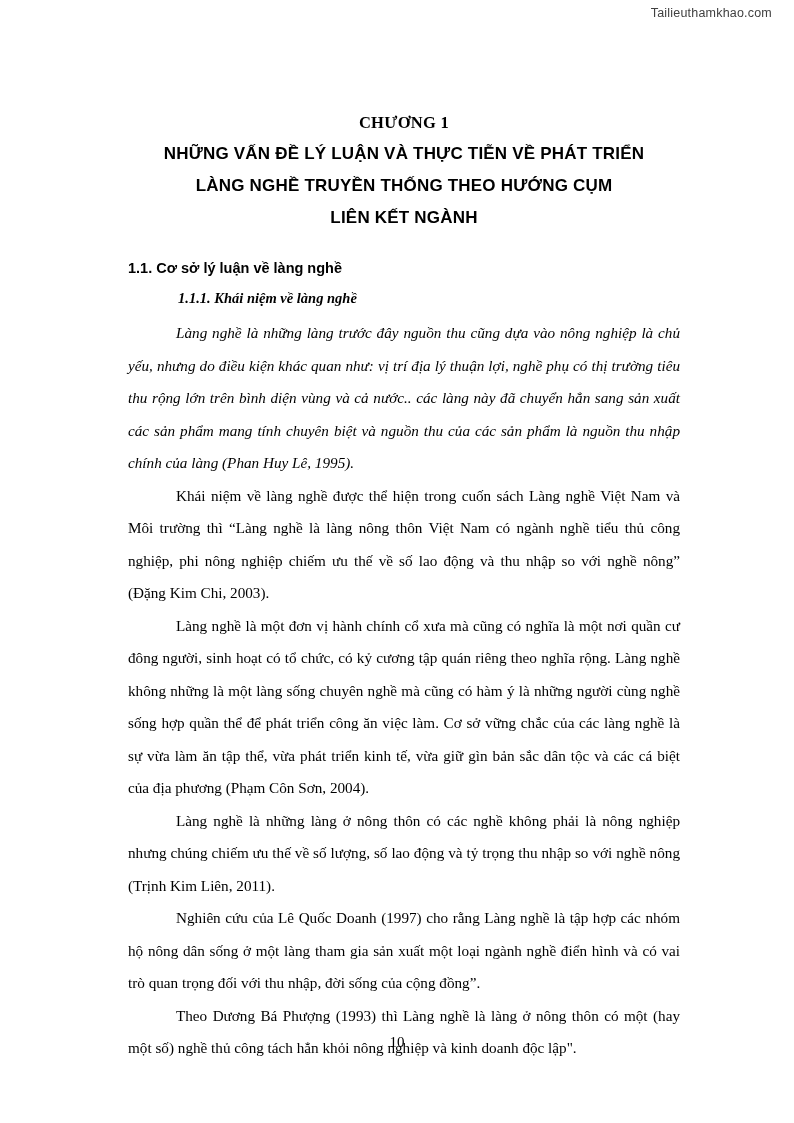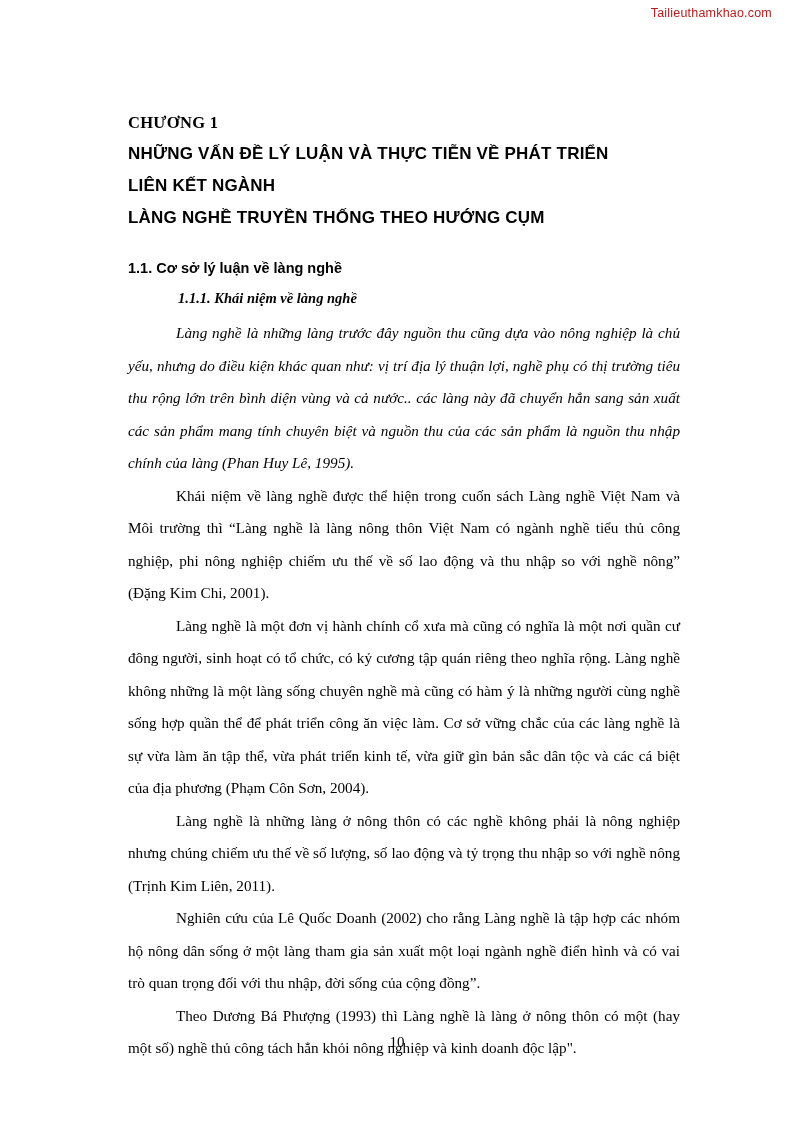--- a/index.html
+++ b/index.html
@@ -22,35 +22,35 @@
     box-sizing: border-box;
   }
   
   .watermark {
     position: absolute;
     top: 6px;
     right: 22px;
     font-family: "Liberation Sans", "DejaVu Sans", sans-serif;
     font-size: 12.5px;
     letter-spacing: 0.2px;
-    color: #b91c1c;
+    color: #404040;
     user-select: none;
     white-space: nowrap;
   }
   .content {
     position: absolute;
     left: 128px;
     top: 0;
     width: 552px;
   }
 
   
   .chapter-block {
     margin-top: 108px;
-    text-align: left;
+    text-align: center;
   }
   .chapter-number {
     font-weight: bold;
     font-size: 16.5px;
     line-height: 30px;
     letter-spacing: 0.3px;
   }
   .chapter-title-line {
     font-family: "Liberation Sans", "DejaVu Sans", sans-serif;
     font-weight: bold;
@@ -112,37 +112,37 @@
 
 <div class="page">
 
   <div class="watermark">Tailieuthamkhao.com</div>
 
   <div class="content">
 
     <div class="chapter-block">
       <div class="chapter-number">CHƯƠNG 1</div>
       <div class="chapter-title-line">NHỮNG VẤN ĐỀ LÝ LUẬN VÀ THỰC TIỄN VỀ PHÁT TRIỂN</div>
+      <div class="chapter-title-line">LÀNG NGHỀ TRUYỀN THỐNG THEO HƯỚNG CỤM</div>
       <div class="chapter-title-line last">LIÊN KẾT NGÀNH</div>
-      <div class="chapter-title-line">LÀNG NGHỀ TRUYỀN THỐNG THEO HƯỚNG CỤM</div>
     </div>
 
     <div class="section-h1">1.1. Cơ sở lý luận về làng nghề</div>
 
     <div class="section-h2">1.1.1.  Khái niệm về làng nghề</div>
 
     <p class="body first-para">Làng nghề là những làng trước đây nguồn thu cũng dựa vào nông nghiệp là chủ yếu, nhưng do điều kiện khác quan như: vị trí địa lý thuận lợi, nghề phụ có thị trường tiêu thu rộng lớn trên bình diện vùng và cả nước.. các làng này đã chuyển hẳn sang sản xuất các sản phẩm mang tính chuyên biệt và nguồn thu của các sản phẩm là nguồn thu nhập chính của làng (Phan Huy Lê, 1995).</p>
 
-    <p class="body">Khái niệm về làng nghề được thể hiện trong  cuốn sách Làng nghề Việt Nam và Môi trường thì “Làng nghề là làng nông thôn Việt Nam có ngành nghề tiểu thủ công nghiệp, phi nông nghiệp chiếm ưu thế về số lao động và thu nhập so với nghề nông” (Đặng Kim Chi, 2001).</p>
+    <p class="body">Khái niệm về làng nghề được thể hiện trong  cuốn sách Làng nghề Việt Nam và Môi trường thì “Làng nghề là làng nông thôn Việt Nam có ngành nghề tiểu thủ công nghiệp, phi nông nghiệp chiếm ưu thế về số lao động và thu nhập so với nghề nông” (Đặng Kim Chi, 2003).</p>
 
     <p class="body">Làng nghề là một đơn vị hành chính cổ xưa mà cũng có nghĩa là một nơi quần cư đông người, sinh hoạt có tổ chức, có kỷ cương tập quán riêng theo nghĩa rộng. Làng nghề không những là một làng sống chuyên nghề mà cũng có hàm ý là những người cùng nghề sống hợp quần thể để phát triển công ăn việc làm. Cơ sở vững chắc của các làng nghề là sự vừa làm ăn tập thể, vừa phát triển kinh tế, vừa giữ gìn bản sắc dân tộc và các cá biệt của địa phương (Phạm Côn Sơn, 2004).</p>
 
     <p class="body">Làng nghề là những làng ở nông thôn có các nghề không phải là nông nghiệp nhưng chúng chiếm ưu thế về số lượng, số lao động và tỷ trọng thu nhập so với nghề nông (Trịnh Kim Liên, 2011).</p>
 
-    <p class="body">Nghiên cứu của Lê Quốc Doanh (2002) cho rằng Làng nghề là tập hợp các nhóm hộ nông dân sống ở một làng tham gia sản xuất một loại ngành nghề điển hình và có vai trò quan trọng đối với thu nhập, đời sống của cộng đồng”.</p>
+    <p class="body">Nghiên cứu của Lê Quốc Doanh (1997) cho rằng Làng nghề là tập hợp các nhóm hộ nông dân sống ở một làng tham gia sản xuất một loại ngành nghề điển hình và có vai trò quan trọng đối với thu nhập, đời sống của cộng đồng”.</p>
 
     <p class="body">Theo Dương Bá Phượng (1993) thì Làng nghề là làng ở nông thôn có một (hay một số) nghề thủ công tách hẳn khỏi nông nghiệp và kinh doanh độc lập".</p>
 
   </div>
 
   <div class="page-number">10</div>
 
 </div>
 
 </body></html>

